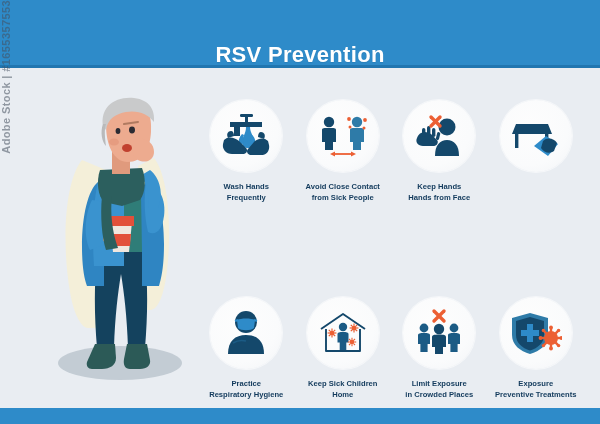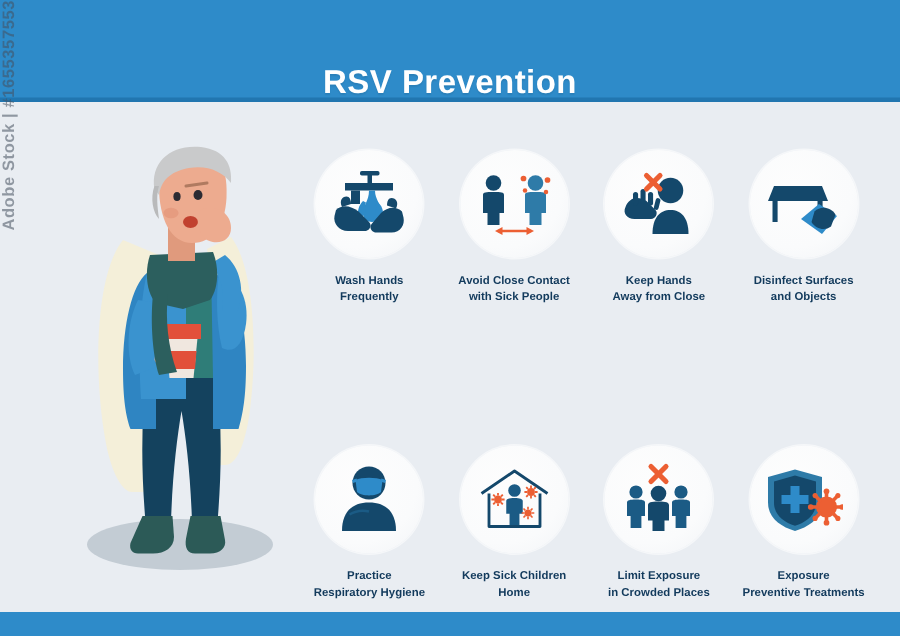--- a/index.html
+++ b/index.html
@@ -179,21 +179,21 @@
               </g>
               <g stroke="#ec5f33" stroke-width="1.8" fill="none">
                 <line x1="15" y1="44" x2="37" y2="44"></line>
               </g>
               <path d="M13 44 L18 41.4 L18 46.6 Z" fill="#ec5f33"></path>
               <path d="M39 44 L34 41.4 L34 46.6 Z" fill="#ec5f33"></path>
             </svg>
           </div>
           <div class="cap">
             <span>Avoid Close Contact</span><br>
-            <span>with Sick People</span>
+            <span>from Sick People</span>
           </div>
         </div>
 
         <div class="cell">
           <div class="disc">
             <svg width="52" height="52" viewBox="0 0 52 52" xmlns="http://www.w3.org/2000/svg">
               <g>
                 <circle cx="34" cy="17" r="8.5" fill="#14486b"></circle>
                 <path d="M22 46 C22 35 27 30 34 30 C41 30 46 35 46 46 Z" fill="#14486b"></path>
               </g>
@@ -205,41 +205,37 @@
                 <rect x="23.5" y="22" width="3.2" height="8" rx="1.6" transform="rotate(14 25 26)"></rect>
               </g>
               <g stroke="#ec5f33" stroke-width="3.4" stroke-linecap="round">
                 <line x1="18" y1="7" x2="27" y2="16"></line>
                 <line x1="27" y1="7" x2="18" y2="16"></line>
               </g>
             </svg>
           </div>
           <div class="cap">
             <span>Keep Hands</span><br>
-            <span>Away from Close</span>
+            <span>Hands from Face</span>
           </div>
         </div>
 
         <div class="cell">
           <div class="disc">
             <svg width="52" height="52" viewBox="0 0 52 52" xmlns="http://www.w3.org/2000/svg">
               <g>
                 <path d="M6 14 L38 14 L42 24 L2 24 Z" fill="#14486b"></path>
                 <rect x="5" y="24" width="3.4" height="14" fill="#14486b"></rect>
                 <rect x="35" y="24" width="3.4" height="14" fill="#14486b"></rect>
               </g>
               <g>
                 <path d="M24 36 L36 26 L48 34 L38 46 Z" fill="#2e8bc9"></path>
                 <path d="M33 31 C37 27 44 28 47 33 L44 41 C40 44 34 43 31 38 Z" fill="#14486b"></path>
               </g>
             </svg>
-          </div>
-          <div class="cap">
-            <span>Disinfect Surfaces</span><br>
-            <span>and Objects</span>
           </div>
         </div>
       </div>
 
       <div class="row r2">
 
         <div class="cell">
           <div class="disc">
             <svg width="52" height="52" viewBox="0 0 52 52" xmlns="http://www.w3.org/2000/svg">
               <circle cx="26" cy="15" r="11" fill="#14486b"></circle>

